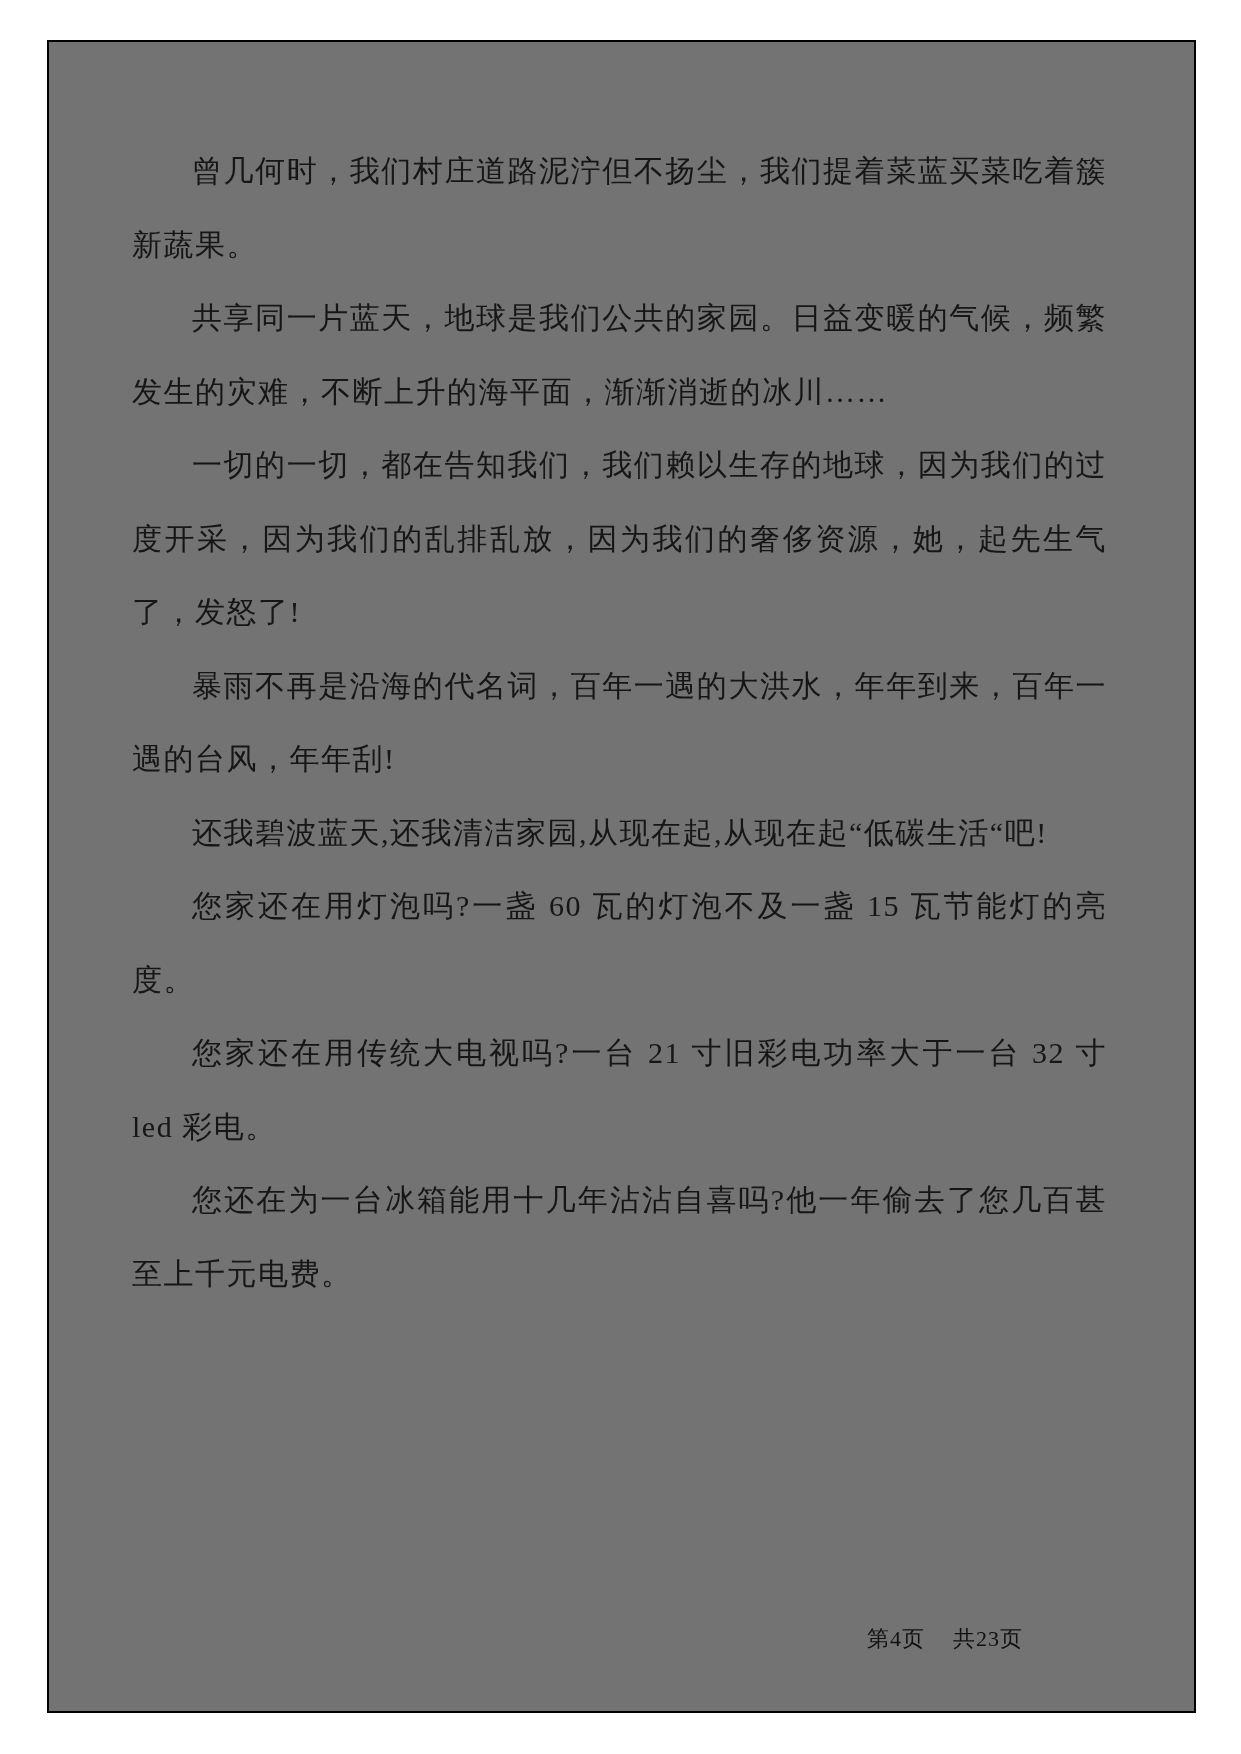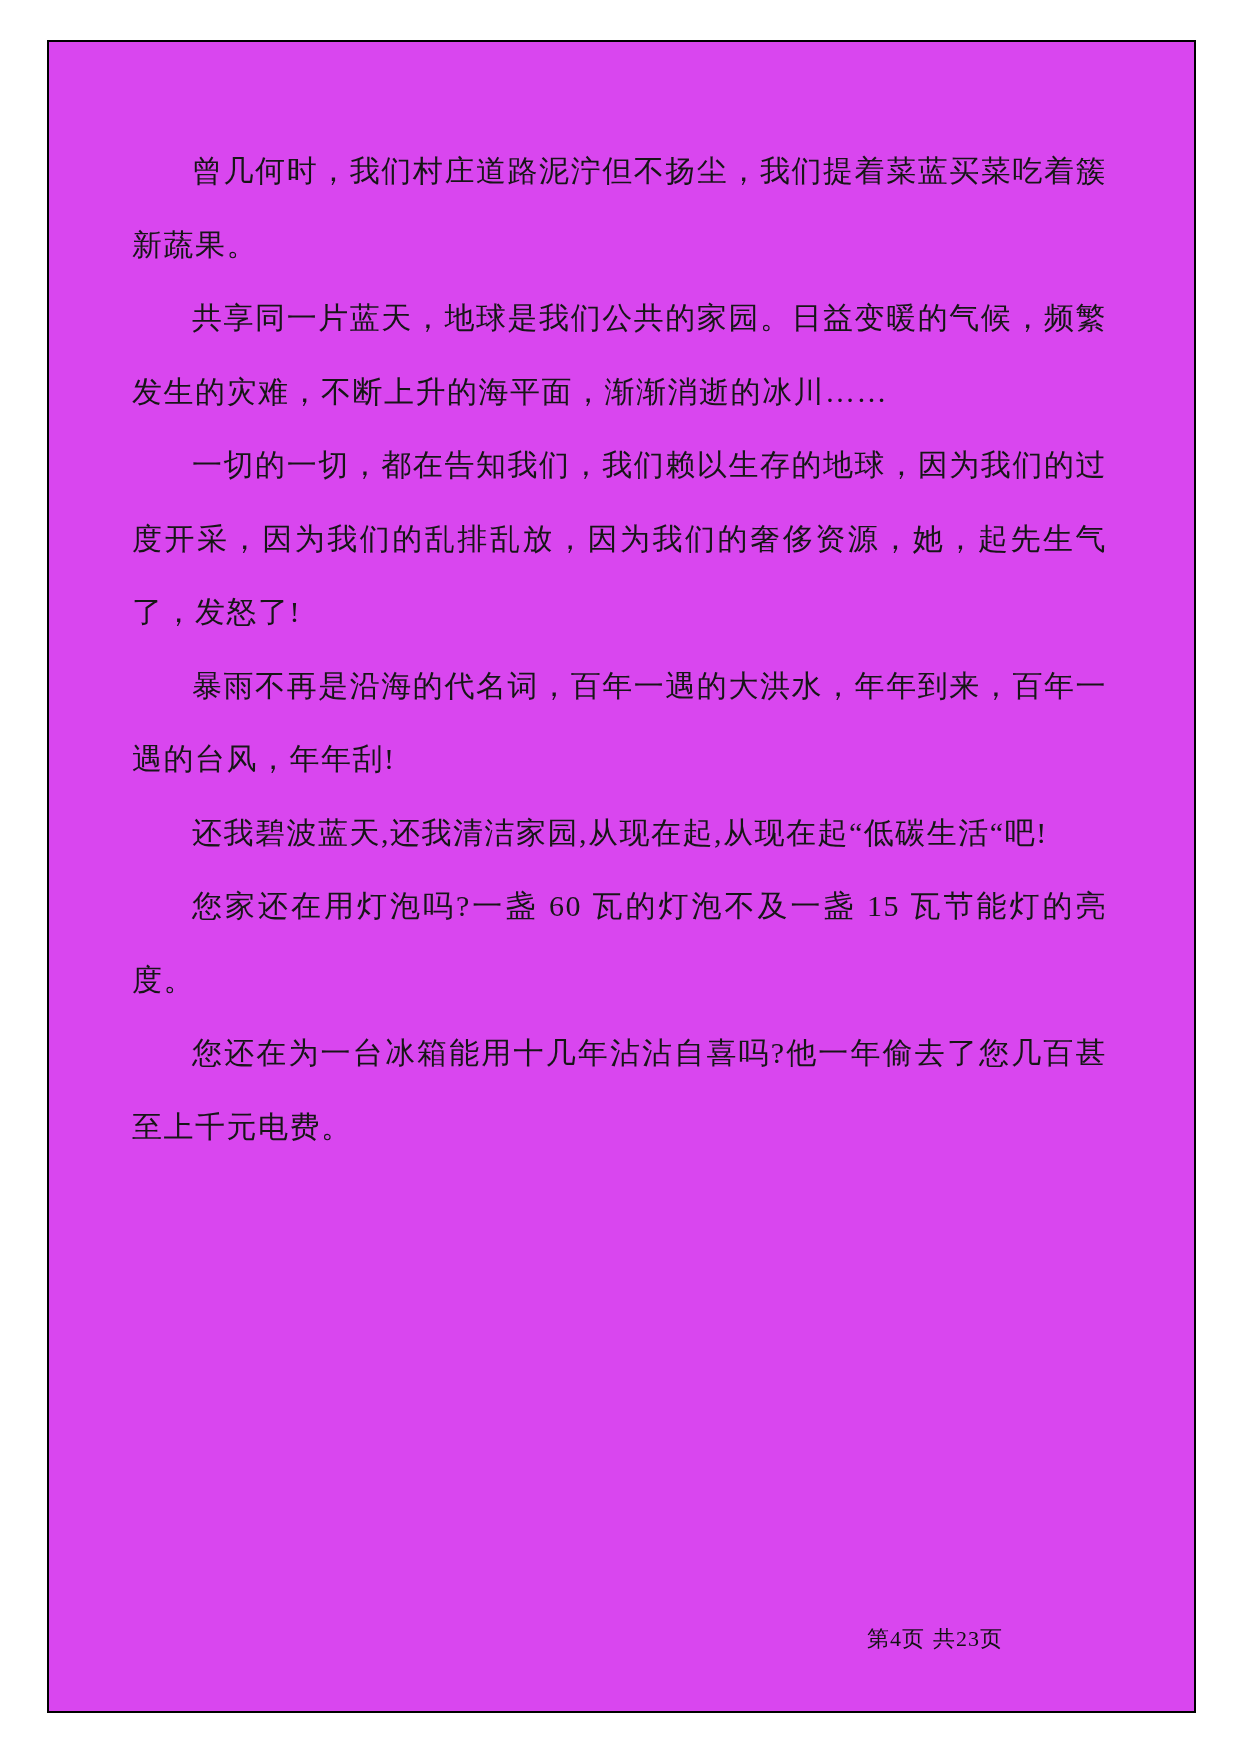--- a/index.html
+++ b/index.html
@@ -15,21 +15,21 @@
     overflow: hidden;
   }
   .page-border {
     position: absolute;
     left: 47px;
     top: 40px;
     width: 1145px;
     height: 1669px;
     border: 2px solid #000000;
     box-sizing: content-box;
-    background: #d946ef;
+    background: #737373;
   }
   .doc-content {
     position: absolute;
     left: 83px;
     top: 92px;
     width: 975px;
     color: #161616;
     font-size: 30px;
     line-height: 73.5px;
     text-align: justify;
@@ -44,32 +44,33 @@
   .page-footer {
     position: absolute;
     left: 818px;
     top: 1582px;
     font-size: 22px;
     color: #111111;
     letter-spacing: 1px;
     white-space: nowrap;
   }
   .page-footer .footer-current {
-    margin-right: 8px;
+    margin-right: 28px;
   }
 </style>
 </head>
 <body>
 
 <div class="page-border">
   <div class="doc-content">
     <p>曾几何时，我们村庄道路泥泞但不扬尘，我们提着菜蓝买菜吃着簇新蔬果。</p>
     <p>共享同一片蓝天，地球是我们公共的家园。日益变暖的气候，频繁发生的灾难，不断上升的海平面，渐渐消逝的冰川……</p>
     <p>一切的一切，都在告知我们，我们赖以生存的地球，因为我们的过度开采，因为我们的乱排乱放，因为我们的奢侈资源，她，起先生气了，发怒了!</p>
     <p>暴雨不再是沿海的代名词，百年一遇的大洪水，年年到来，百年一遇的台风，年年刮!</p>
     <p>还我碧波蓝天,还我清洁家园,从现在起,从现在起“低碳生活“吧!</p>
     <p>您家还在用灯泡吗?一盏 60 瓦的灯泡不及一盏 15 瓦节能灯的亮度。</p>
+    <p>您家还在用传统大电视吗?一台 21 寸旧彩电功率大于一台 32 寸 led 彩电。</p>
     <p>您还在为一台冰箱能用十几年沾沾自喜吗?他一年偷去了您几百甚至上千元电费。</p>
   </div>
   <div class="page-footer">
     <span class="footer-current">第4页</span><span>共23页</span>
   </div>
 </div>
 
 </body></html>

